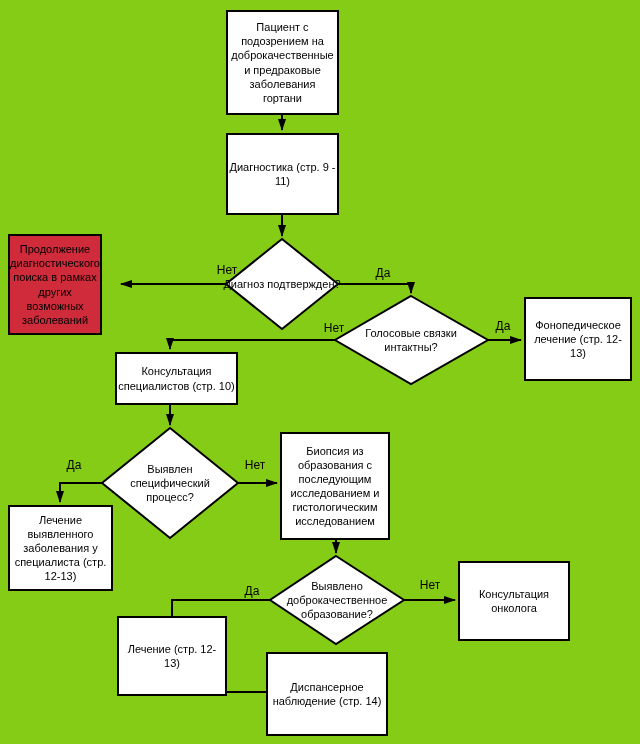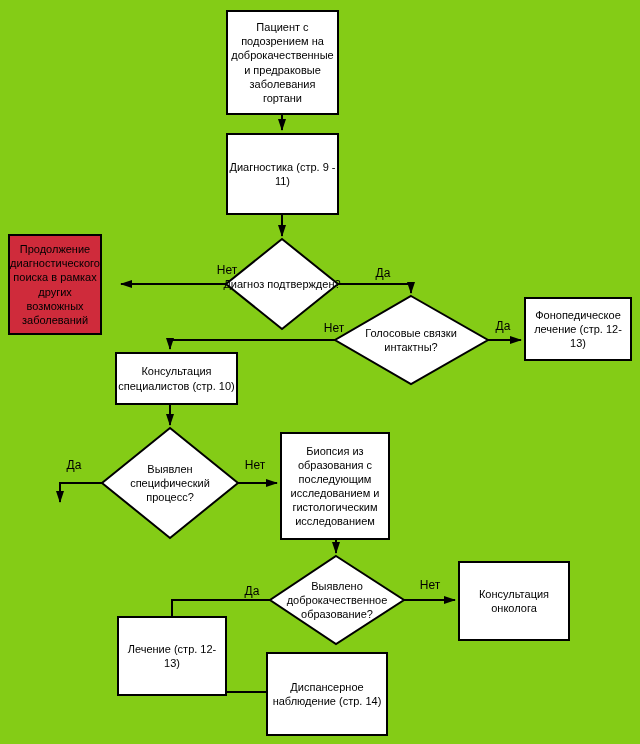--- a/index.html
+++ b/index.html
@@ -54,26 +54,27 @@
     <polygon points="170,428 238,483 170,538 102,483" fill="#fff" stroke="#000" stroke-width="2"></polygon>
     <polygon points="336,556 404,600 336,644 270,600" fill="#fff" stroke="#000" stroke-width="2"></polygon>
   </svg>
 
   <div class="node" style="left:226px; top:10px; width:113px; height:105px;">Пациент с подозрением на доброкачественные и предраковые заболевания гортани</div>
 
   <div class="node" style="left:226px; top:133px; width:113px; height:82px;">Диагностика (стр. 9 - 11)</div>
 
   <div class="node alert" style="left:8px; top:234px; width:94px; height:101px;">Продолжение диагностического поиска в рамках других возможных заболеваний</div>
 
-  <div class="node" style="left:524px; top:297px; width:108px; height:64px;">Фонопедическое лечение (стр. 12-13)</div>
+  <div class="node" style="left:524px; top:297px; width:108px; height:84px;">Фонопедическое лечение (стр. 12-13)</div>
 
   <div class="node" style="left:115px; top:352px; width:123px; height:53px;">Консультация специалистов (стр. 10)</div>
 
   <div class="node" style="left:280px; top:432px; width:110px; height:108px;">Биопсия из образования с последующим исследованием и гистологическим исследованием</div>
 
+  <div class="node" style="left:8px; top:505px; width:105px; height:86px;">Лечение выявленного заболевания у специалиста (стр. 12-13)</div>
 
   <div class="node" style="left:458px; top:561px; width:112px; height:80px;">Консультация онколога</div>
 
   <div class="node" style="left:117px; top:616px; width:110px; height:80px;">Лечение (стр. 12-13)</div>
 
   <div class="node" style="left:266px; top:652px; width:122px; height:84px;text-align:center;">Диспансерное наблюдение (стр. 14)</div>
 
   <div class="dlabel" style="left:222px; top:254px; width:120px; height:60px;">Диагноз подтвержден?</div>
 
   <div class="dlabel" style="left:351px; top:310px; width:120px; height:60px;">Голосовые связки интактны?</div>

